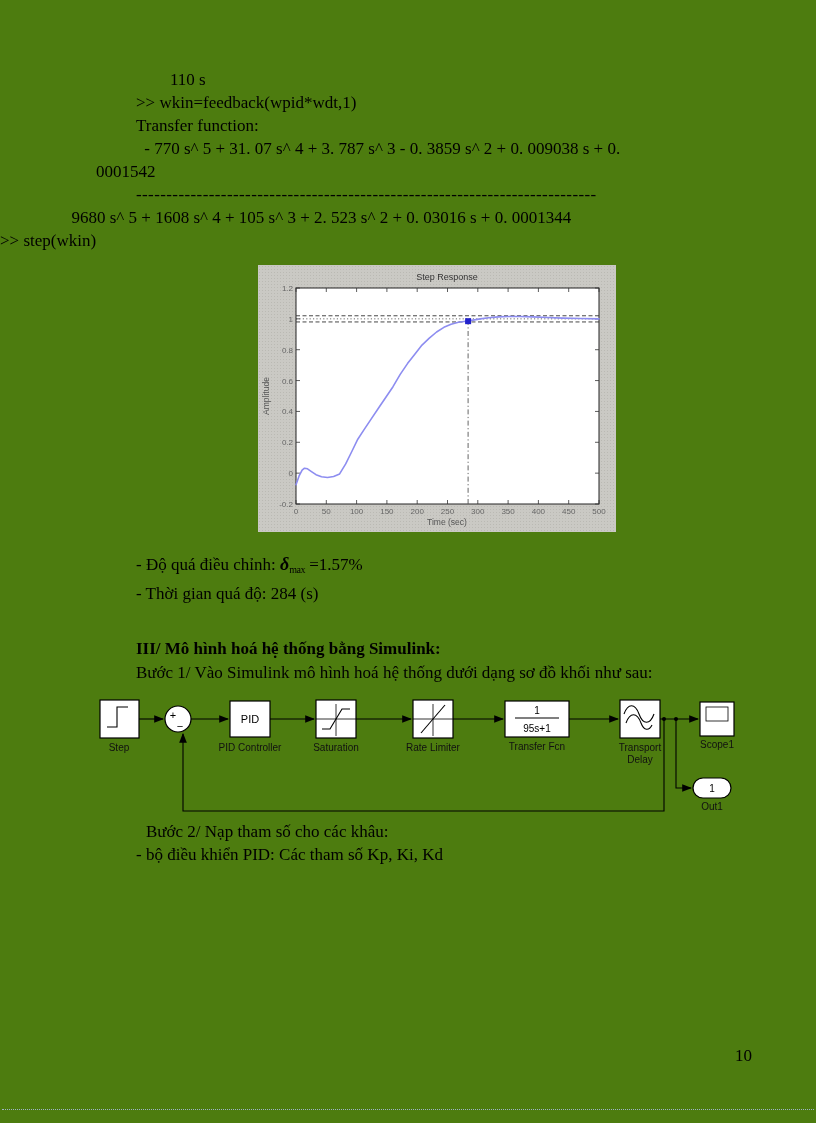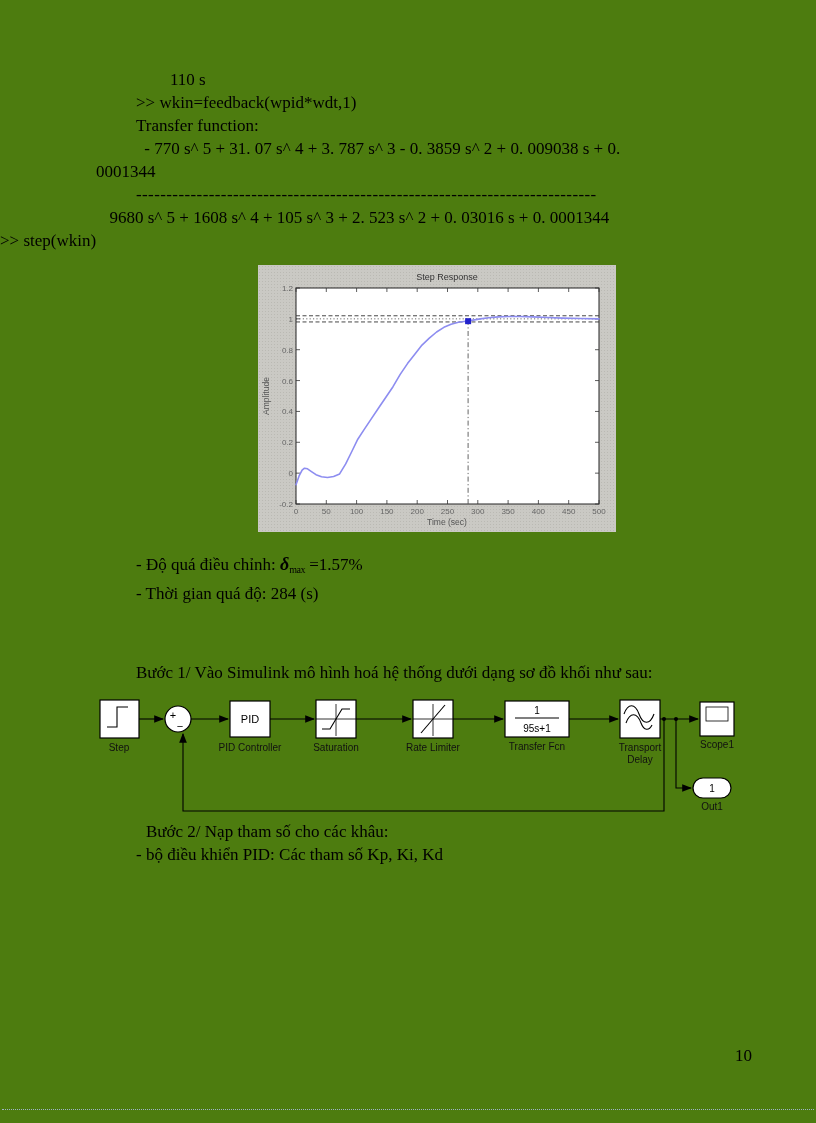--- a/index.html
+++ b/index.html
@@ -3,21 +3,21 @@
 <meta charset="utf-8">
 <style>
   html,body{margin:0;padding:0;background:#fff;}
   .page{position:relative;width:816px;height:1123px;background:#4d7c0f;overflow:hidden;
         font-family:"Liberation Serif", serif;color:#000;}
   
   .codeblock{position:absolute;top:68px;left:0;width:816px;}
   .cl{white-space:pre;font-size:17px;line-height:23px;height:23px;}
   .i0{padding-left:170px;} .i1{padding-left:136px;} .i2{padding-left:136px;}
   .i3{padding-left:140px;} .i4{padding-left:96px;}  .i5{padding-left:136px;letter-spacing:.4px;}
-  .i6{padding-left:101px;} .i7{}
+  .i6{padding-left:63px;} .i7{}
   
   .figure{position:absolute;left:258px;top:265px;width:358px;height:267px;
           background-color:#cac9c4;
           background-image:radial-gradient(circle,#bab9b3 .7px,transparent .8px);
           background-size:3px 3px;}
   .chart{display:block;width:358px;height:267px;}
   .plotbg{fill:#ffffff;stroke:#222;stroke-width:1;}
   .tick{stroke:#333;stroke-width:.8;}
   .ticklab{font-family:"Liberation Sans",sans-serif;font-size:8px;fill:#666;}
   .ct{font-family:"Liberation Sans",sans-serif;font-size:9px;fill:#333;text-anchor:middle;}
@@ -49,21 +49,21 @@
 </head>
 <body>
 
 <div class="page">
 
   <div class="codeblock">
     <div class="cl i0">110 s</div>
     <div class="cl i1">&gt;&gt; wkin=feedback(wpid*wdt,1)</div>
     <div class="cl i2">Transfer function:</div>
     <div class="cl i3"> - 770 s^ 5 + 31. 07 s^ 4 + 3. 787 s^ 3 - 0. 3859 s^ 2 + 0. 009038 s + 0.</div>
-    <div class="cl i4">0001344</div>
+    <div class="cl i4">0001542</div>
     <div class="cl i5">----------------------------------------------------------------------------</div>
     <div class="cl i6">  9680 s^ 5 + 1608 s^ 4 + 105 s^ 3 + 2. 523 s^ 2 + 0. 03016 s + 0. 0001344</div>
     <div class="cl i7">&gt;&gt; step(wkin)</div>
   </div>
 
   <div class="figure">
     <svg class="chart" viewBox="0 0 358 267">
       <rect class="plotbg" x="38" y="23" width="303" height="216"></rect>
       <g id="chart-dyn">
           <line x1="38" y1="239" x2="38" y2="235" class="tick"></line>
@@ -135,20 +135,21 @@
       <text class="cy" transform="translate(11,131) rotate(-90)">Amplitude</text>
     </svg>
   </div>
 
 
   <div class="bullets">
     <div><span>- Độ quá điều chỉnh: </span><span class="delta">δ</span><span class="delta-sub">max</span><span> =1.57%</span></div>
     <div>- Thời gian quá độ: 284 (s)</div>
   </div>
 
+  <div class="heading">III/ Mô hình hoá hệ thống bằng Simulink:</div>
   <div class="para1">Bước 1/ Vào Simulink  mô hình hoá hệ thống dưới dạng sơ đồ khối như sau:</div>
 
   <div class="diagram">
     <svg width="645" height="130" viewBox="0 0 645 130">
       <defs>
         <marker id="arr" markerWidth="9" markerHeight="8" refX="8" refY="3.5" orient="auto">
           <path d="M0,0 L9,3.5 L0,7 z" fill="#000"></path>
         </marker>
       </defs>
 

